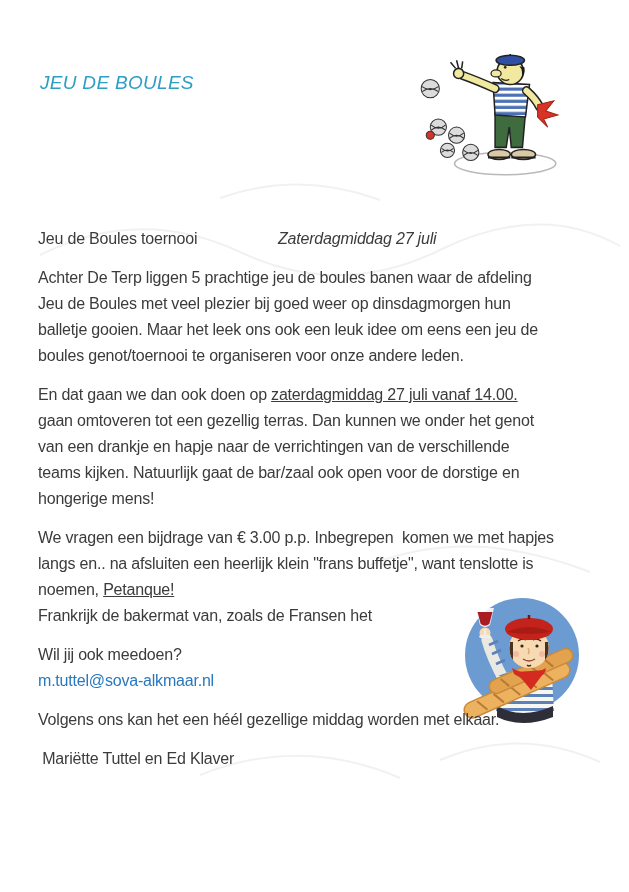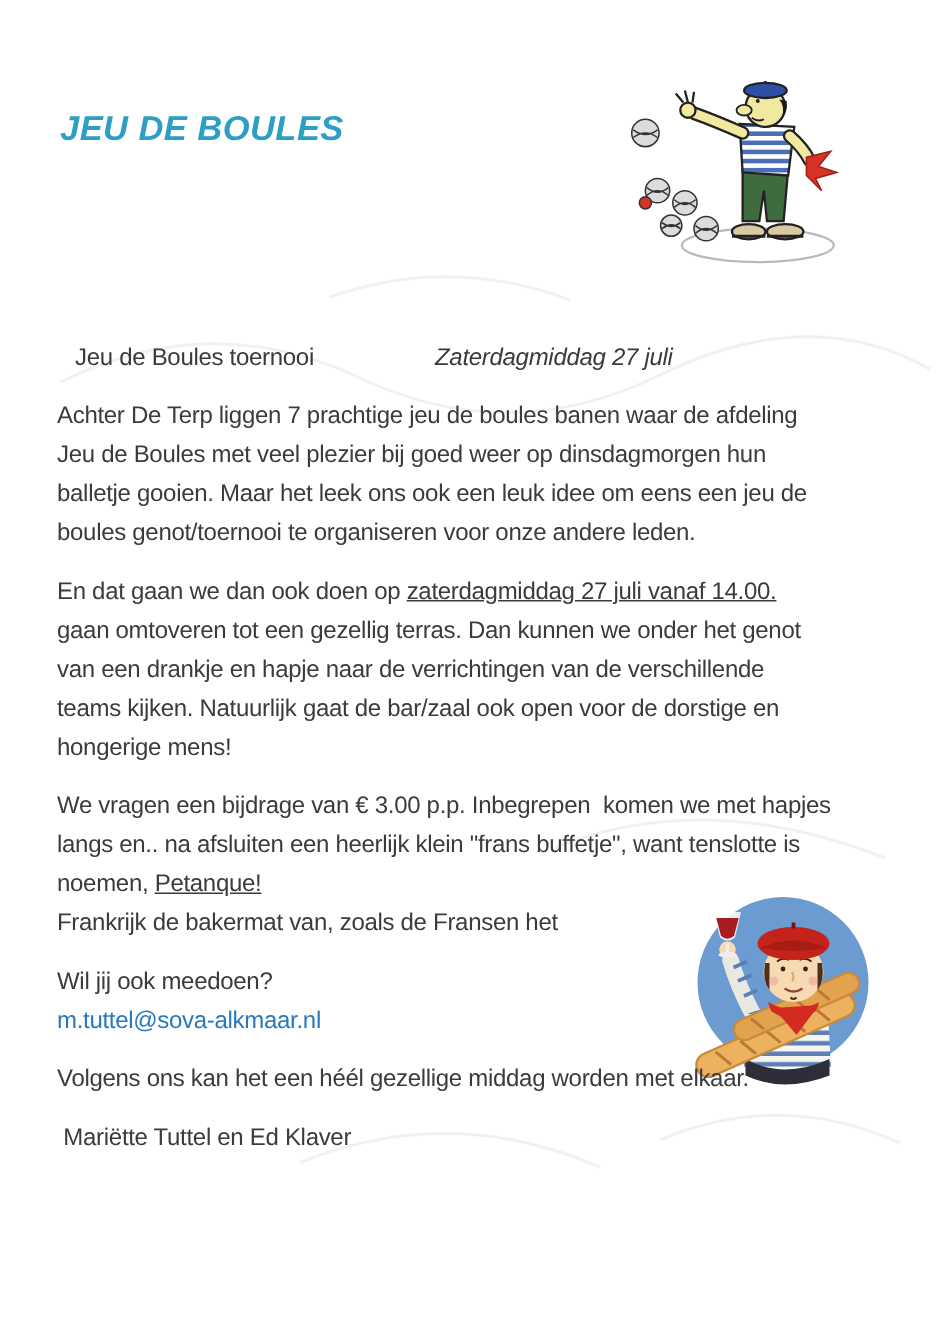--- a/index.html
+++ b/index.html
@@ -11,33 +11,33 @@
   .page{
     position:relative;
     width:629px;height:892px;
     background:#fff;
     overflow:hidden;
     font-family:"Liberation Sans",sans-serif;
   }
   .watermark{position:absolute;left:0;top:0;z-index:0;}
   .doc-title{
     position:absolute;left:40px;top:72px;z-index:2;
-    font-size:23px;font-weight:bold;font-style:italic;
+    font-size:19px;font-weight:normal;font-style:italic;
     color:var(--title-color);
     letter-spacing:.3px;
   }
   .illus-top{position:absolute;left:410px;top:54px;width:158px;height:128px;z-index:1;}
   .illus-bottom{position:absolute;left:452px;top:592px;width:138px;height:138px;z-index:1;}
   .text-col{
     position:absolute;left:38px;top:226px;width:560px;z-index:2;
     font-size:16px;line-height:26px;letter-spacing:-0.2px;
     color:var(--body-text);
   }
   .para{margin:0 0 13px 0;padding:0;}
-  .subject{position:relative;height:26px;margin-left:12px;}
+  .subject{position:relative;height:26px;}
   .subject .right{position:absolute;left:240px;top:0;white-space:pre;font-style:italic;}
   .line{display:block;white-space:pre;}
   .emph{font-weight:normal;text-decoration:underline;}
   a.link{color:var(--link);text-decoration:none;cursor:pointer;}
 </style>
 </head>
 <body>
 
 <div class="page">
 
@@ -170,21 +170,21 @@
       <path d="M77 27 l0 -4" stroke="#7E120D" stroke-width="2.5"></path>
     </g>
   </svg>
 
   <div class="text-col">
     <p class="para subject">
       <span class="left">Jeu de Boules toernooi</span>
       <span class="right">Zaterdagmiddag 27 juli</span>
     </p>
     <p class="para">
-        <span class="line"><span>Achter De Terp liggen 7 prachtige jeu de boules banen waar de afdeling</span></span>
+        <span class="line"><span>Achter De Terp liggen 5 prachtige jeu de boules banen waar de afdeling</span></span>
         <span class="line"><span>Jeu de Boules met veel plezier bij goed weer op dinsdagmorgen hun</span></span>
         <span class="line"><span>balletje gooien. Maar het leek ons ook een leuk idee om eens een jeu de</span></span>
         <span class="line"><span>boules genot/toernooi te organiseren voor onze andere leden.</span></span>
       </p>
     <p class="para">
         <span class="line"><span>En dat gaan we dan ook doen op </span><span class="emph">zaterdagmiddag 27 juli vanaf 14.00.</span></span>
         <span class="line"><span>gaan omtoveren tot een gezellig terras. Dan kunnen we onder het genot</span></span>
         <span class="line"><span>van een drankje en hapje naar de verrichtingen van de verschillende</span></span>
         <span class="line"><span>teams kijken. Natuurlijk gaat de bar/zaal ook open voor de dorstige en</span></span>
         <span class="line"><span>hongerige mens!</span></span>

